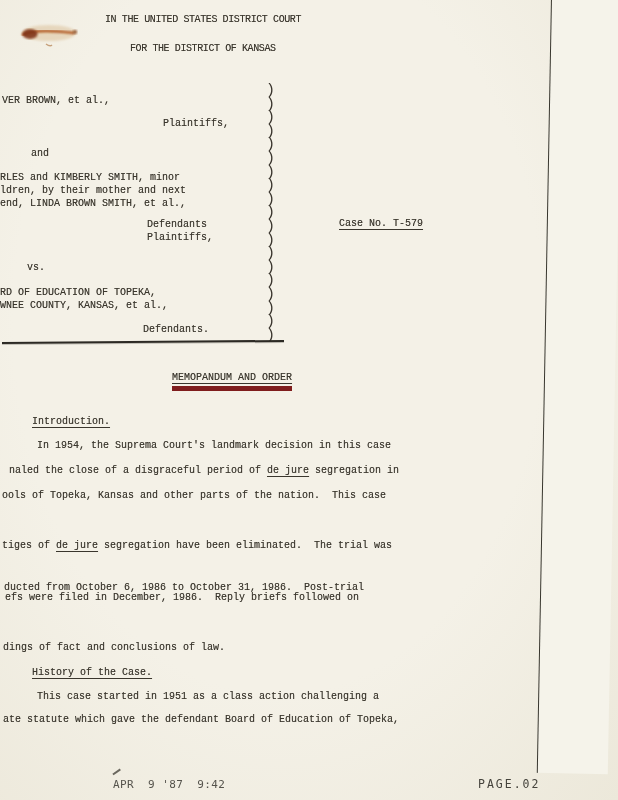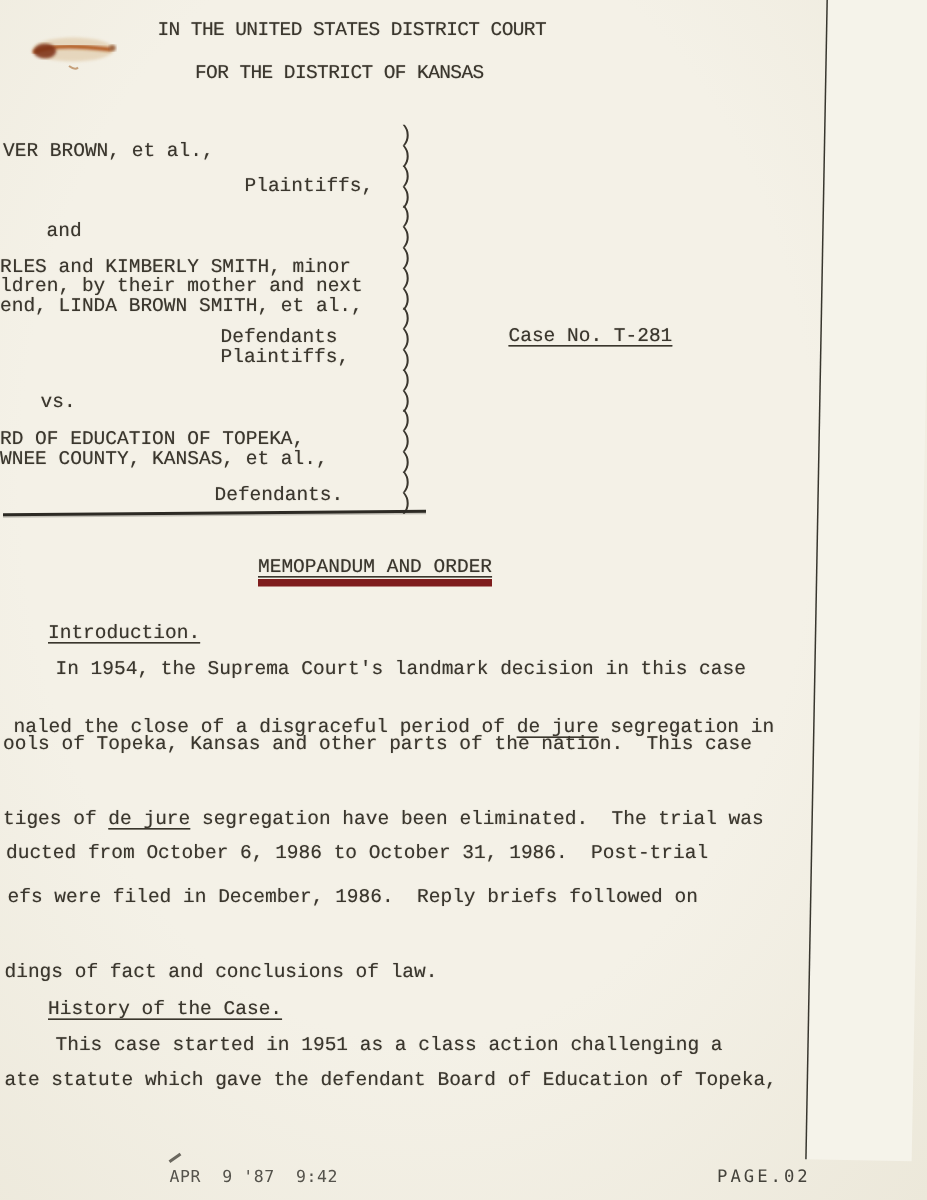--- a/index.html
+++ b/index.html
@@ -1,20 +1,20 @@
 <!DOCTYPE html>
 <html><head>
 <meta charset="utf-8">
 <style>
   html,body{margin:0;padding:0;}
   body{width:618px;height:800px;overflow:hidden;position:relative;
        font-family:"Liberation Mono","DejaVu Sans Mono",monospace;
        background:radial-gradient(ellipse at 45% 40%, #f4f1e7 55%, #ece8da 100%);}
   .abs{position:absolute;}
-  .txt{position:absolute;white-space:pre;color:#3a362d;font-size:13px;line-height:13px;
+  .txt{position:absolute;white-space:pre;color:#3a362d;font-size:10px;line-height:13px;
        text-shadow:0 0 0.6px rgba(58,54,45,0.55);}
   .hdr{letter-spacing:-0.4px;}
   .ul{text-decoration:underline;text-underline-offset:3px;text-decoration-thickness:1px;}
   .dul{text-decoration:underline;text-underline-offset:3px;border-bottom:5px solid #7f1d1d;padding-bottom:2px;}
   .caption-rule{position:absolute;left:2px;top:341px;width:282px;height:2px;background:#2c2a24;
                 transform:rotate(-0.45deg);box-shadow:0 1px 0 rgba(44,42,36,0.25);}
   .bracket{position:absolute;left:266px;top:84px;white-space:pre;color:#3a362e;
            font-size:15px;line-height:13.6px;}
   .scan-edge{position:absolute;left:551px;top:-3px;width:70px;height:776px;
              transform:rotate(1.05deg);transform-origin:top left;
@@ -74,31 +74,31 @@
 )
 )
 )
 )
 )
 )
 )
 )
 )</div>
     <div class="caption-rule"></div>
-    <div class="txt ul" style="left:339px;top:217px;">Case No. T-281</div>
+    <div class="txt ul" style="left:339px;top:217px;">Case No. T-579</div>
   </div>
 
   <div class="txt dul" style="left:172px;top:371px;">MEMOPANDUM AND ORDER</div>
 
   <div class="txt ul" style="left:32px;top:415px;">Introduction.</div>
   <div class="txt" style="left:37px;top:439px;">In 1954, the Suprema Court's landmark decision in this case</div>
-  <div class="txt" style="left:9px;top:464px;margin-top:14px;"><span>naled the close of a disgraceful period of </span><u>de jure</u><span> segregation in</span></div>
+  <div class="txt" style="left:9px;top:464px;"><span>naled the close of a disgraceful period of </span><u>de jure</u><span> segregation in</span></div>
   <div class="txt" style="left:2px;top:489px;">ools of Topeka, Kansas and other parts of the nation.  This case</div>
   <div class="txt" style="left:2px;top:539px;"><span>tiges of </span><u>de jure</u><span> segregation have been eliminated.  The trial was</span></div>
-  <div class="txt" style="left:4px;top:562px;">ducted from October 6, 1986 to October 31, 1986.  Post-trial</div>
+  <div class="txt" style="left:4px;top:581px;">ducted from October 6, 1986 to October 31, 1986.  Post-trial</div>
   <div class="txt" style="left:5px;top:591px;">efs were filed in December, 1986.  Reply briefs followed on</div>
   <div class="txt" style="left:3px;top:641px;">dings of fact and conclusions of law.</div>
 
   <div class="txt ul" style="left:32px;top:666px;">History of the Case.</div>
   <div class="txt" style="left:37px;top:690px;">This case started in 1951 as a class action challenging a</div>
   <div class="txt" style="left:3px;top:713px;">ate statute which gave the defendant Board of Education of Topeka,</div>
 
   <div class="scan-edge"></div>
 
   <div class="stamp-mark"></div>

